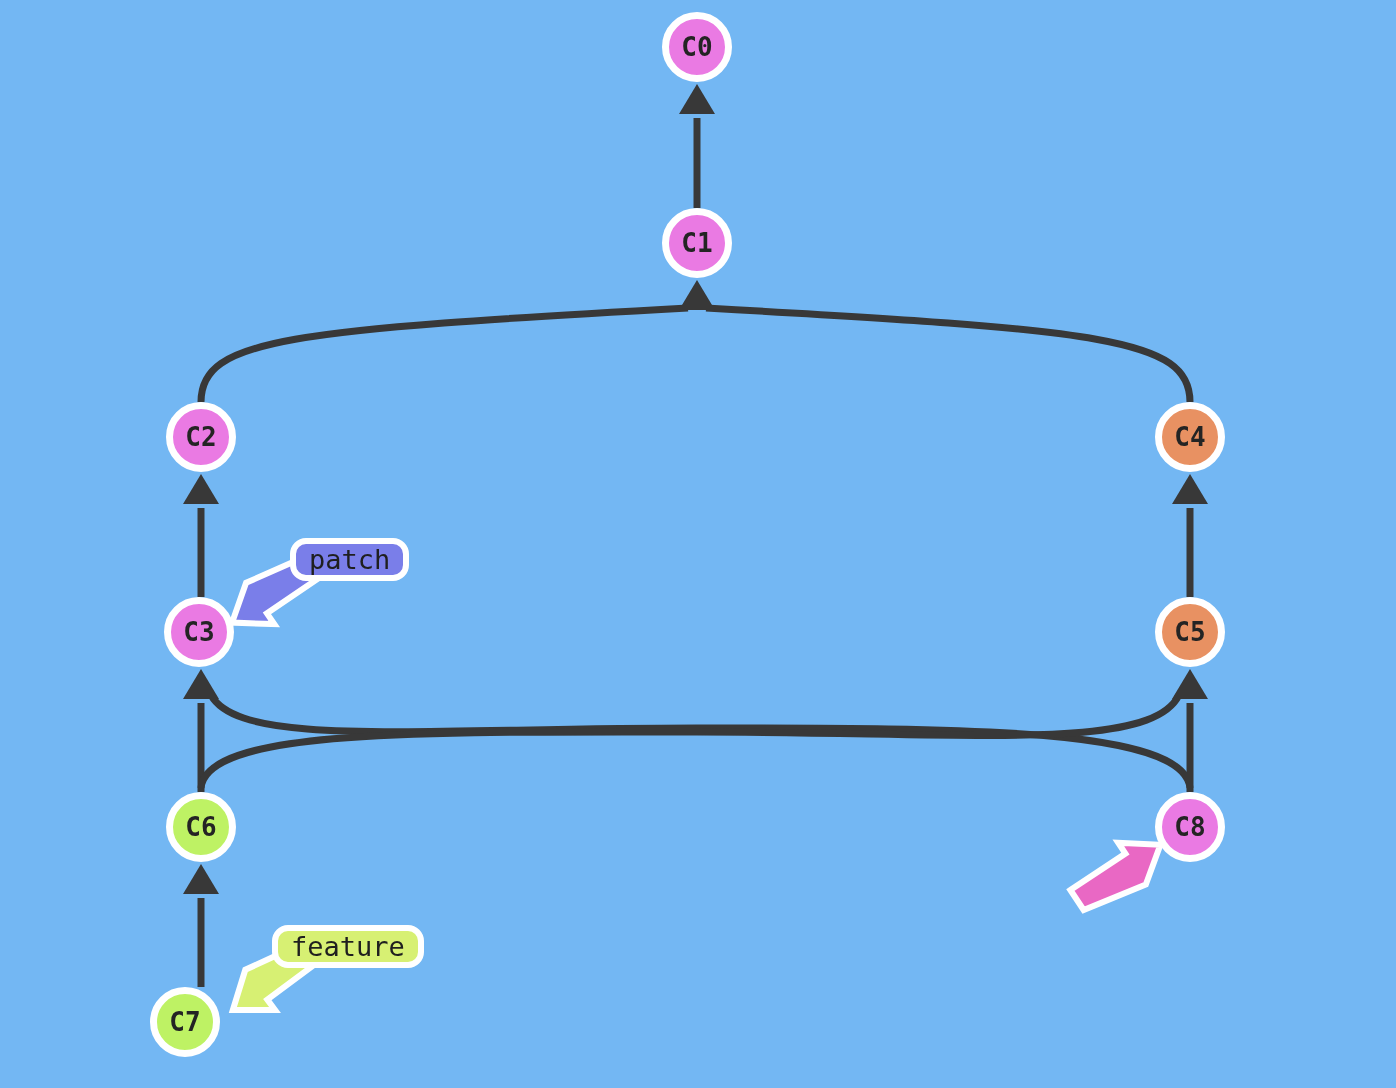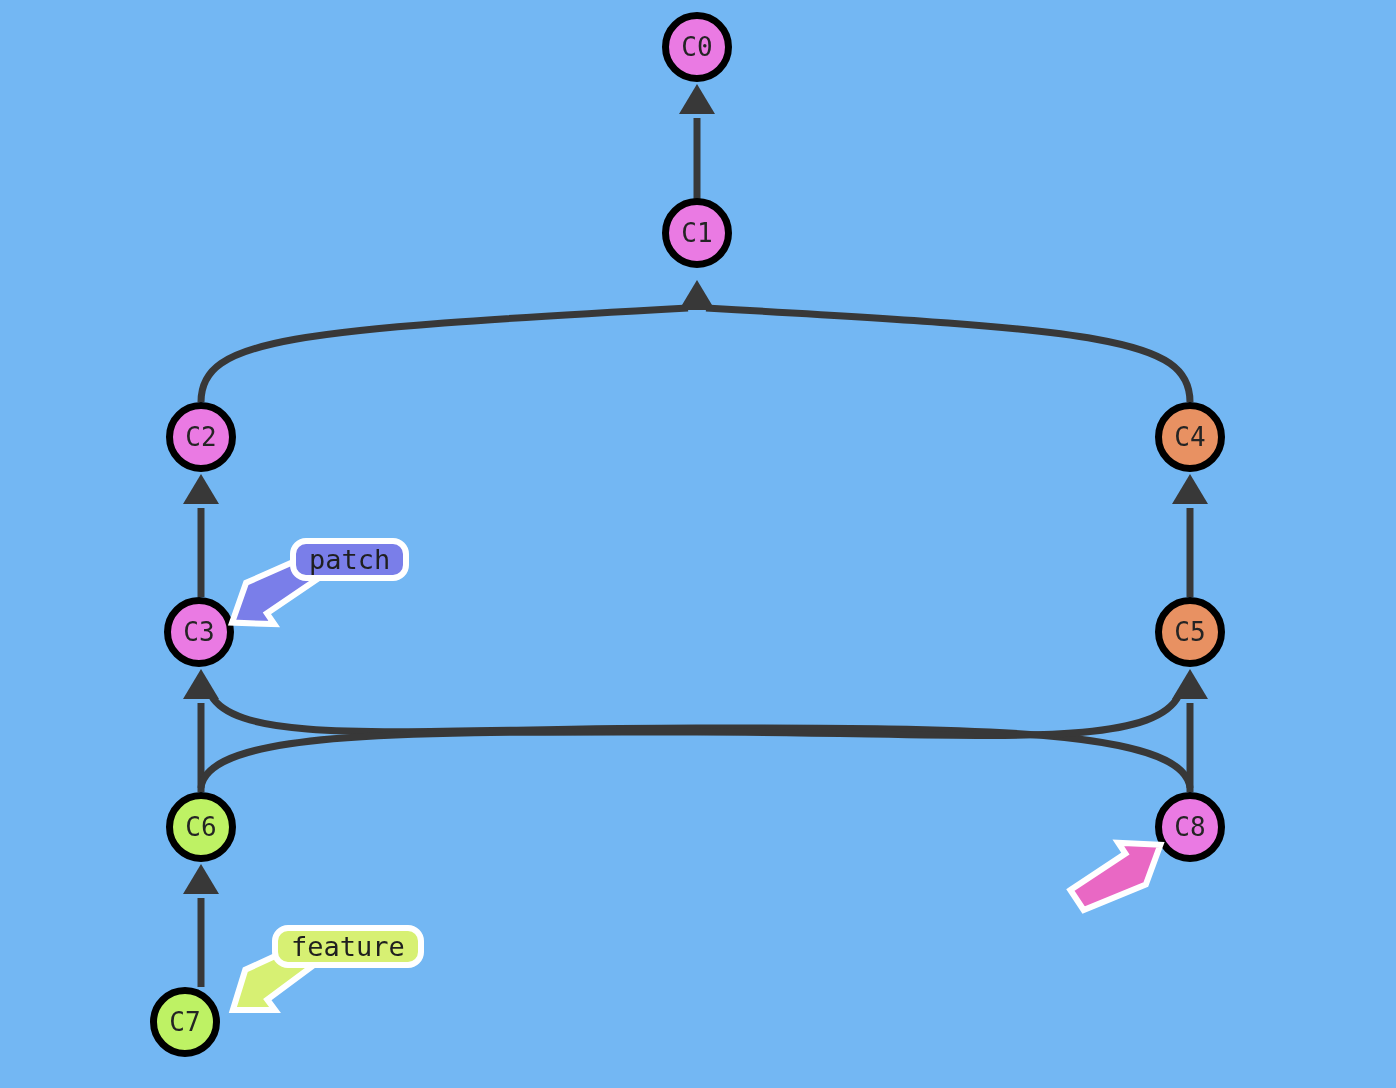--- a/index.html
+++ b/index.html
@@ -21,36 +21,36 @@
     pointer-events: none;
   }
   #edge-layer  { z-index: 1; }
   #arrow-layer { z-index: 3; }
 
   .commit {
     position: absolute;
     z-index: 2;
     width: 56px;
     height: 56px;
-    border: 7px solid #000000;
+    border: 7px solid #ffffff;
     border-radius: 50%;
     display: flex;
     align-items: center;
     justify-content: center;
     font-size: 26px;
-    font-weight: normal;
+    font-weight: bold;
     color: #242424;
     box-sizing: content-box;
   }
   .commit.violet { background: #ea7ae3; }
   .commit.orange { background: #e89162; }
   .commit.green  { background: #bef264; }
 
   .pos-c0 { left: 662px;  top: 12px;  }
-  .pos-c1 { left: 662px;  top: 198px; }
+  .pos-c1 { left: 662px;  top: 208px; }
   .pos-c2 { left: 166px;  top: 402px; }
   .pos-c3 { left: 164px;  top: 597px; }
   .pos-c4 { left: 1155px; top: 402px; }
   .pos-c5 { left: 1155px; top: 597px; }
   .pos-c6 { left: 166px;  top: 792px; }
   .pos-c7 { left: 150px;  top: 987px; }
   .pos-c8 { left: 1155px; top: 792px; }
 
   .branch-label {
     position: absolute;

